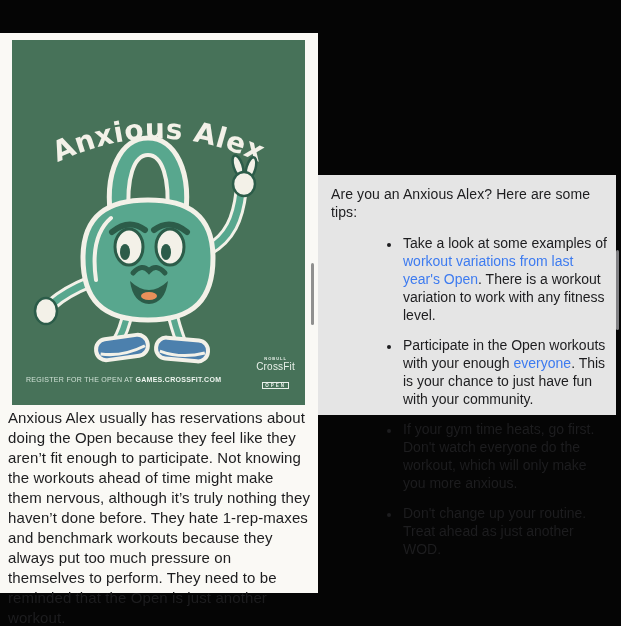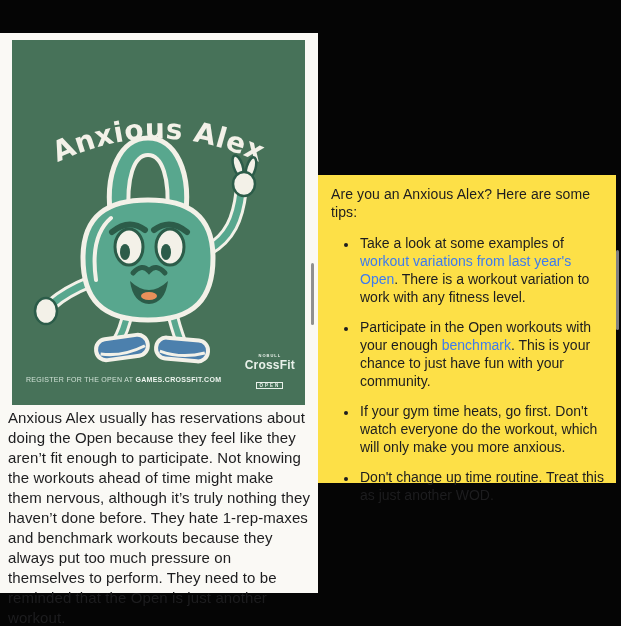--- a/index.html
+++ b/index.html
@@ -22,47 +22,47 @@
   .register-line {
     position:absolute; left:14px; bottom:22px;
     font-size:7px; letter-spacing:.3px; color:#cfe0d5; white-space:nowrap;
   }
   .register-line b { color:#eef5ef; font-weight:bold; }
   .cf-logo {
     position:absolute; right:10px; bottom:14px; text-align:center;
     color:#e9f1ea; line-height:1.15;
   }
   .cf-logo .lg-top { font-size:4px; letter-spacing:1px; font-weight:bold; }
-  .cf-logo .lg-main { font-size:12px; font-weight:bold; letter-spacing:.2px; }
+  .cf-logo .lg-main { font-size:10px; font-weight:normal; letter-spacing:.2px; }
   .cf-logo .lg-sub {
     font-size:4.5px; font-weight:bold; letter-spacing:2px;
     border:1px solid #e9f1ea; padding:0 2px; display:inline-block; margin-top:1px;
   }
   .description {
     position:absolute; left:8px; top:375px; width:303px;
     font-size:15px; line-height:20px; color:#1d1d1f; letter-spacing:.1px;
   }
   .scroll-thumb {
     position:absolute; width:3px; border-radius:2px; background:#90908f;
   }
   .scroll-left { left:311px; top:263px; height:62px; }
   .scroll-right { left:616px; top:250px; height:80px; background:#7f7f82; }
   
   .tips-panel {
-    position:absolute; left:318px; top:175px; width:298px; height:308px;
-    background:#fde047; color:#1d1d1f;
+    position:absolute; left:318px; top:175px; width:298px; height:240px;
+    background:#e5e5e5; color:#1d1d1f;
   }
   .tips-heading {
     padding:10px 8px 0 13px; font-size:14px; line-height:18px; letter-spacing:.1px;
   }
   .tips-list {
     margin:13px 0 0 0; padding-left:40px; list-style:disc;
     font-size:14px; line-height:18px;
   }
-  .tips-list li { margin-bottom:12px; padding-left:2px; padding-right:6px; }
+  .tips-list li { margin-bottom:12px; padding-left:2px; padding-right:6px;margin-left:43px; }
   .tips-list li::marker { color:#1d1d1f; font-size:12px; }
   .tip-link { color:#3d7bf0; }
 </style>
 </head>
 <body>
 
 <div class="left-panel">
 
   <div class="poster">
     <svg width="293" height="365" viewBox="0 0 293 365">
@@ -131,19 +131,19 @@
 
   <div class="description">Anxious Alex usually has reservations about doing the Open because they feel like they aren’t fit enough to participate. Not knowing the workouts ahead of time might make them nervous, although it’s truly nothing they haven’t done before. They hate 1-rep-maxes and benchmark workouts because they always put too much pressure on themselves to perform. They need to be reminded that the Open is just another workout.</div>
 </div>
 
 <div class="scroll-thumb scroll-left"></div>
 
 <div class="tips-panel">
   <div class="tips-heading">Are you an Anxious Alex? Here are some tips:</div>
   <ul class="tips-list">
     <li><span>Take a look at some examples of </span><span class="tip-link">workout variations from last year's Open</span><span>. There is a workout variation to work with any fitness level.</span></li>
-    <li><span>Participate in the Open workouts with your enough </span><span class="tip-link">benchmark</span><span>. This is your chance to just have fun with your community.</span></li>
+    <li><span>Participate in the Open workouts with your enough </span><span class="tip-link">everyone</span><span>. This is your chance to just have fun with your community.</span></li>
     <li><span>If your gym time heats, go first. Don't watch everyone do the workout, which will only make you more anxious.</span></li>
-    <li><span>Don't change up time routine. Treat this as just another WOD.</span></li>
+    <li><span>Don't change up your routine. Treat ahead as just another WOD.</span></li>
   </ul>
 </div>
 
 <div class="scroll-thumb scroll-right"></div>
 
 </body></html>

